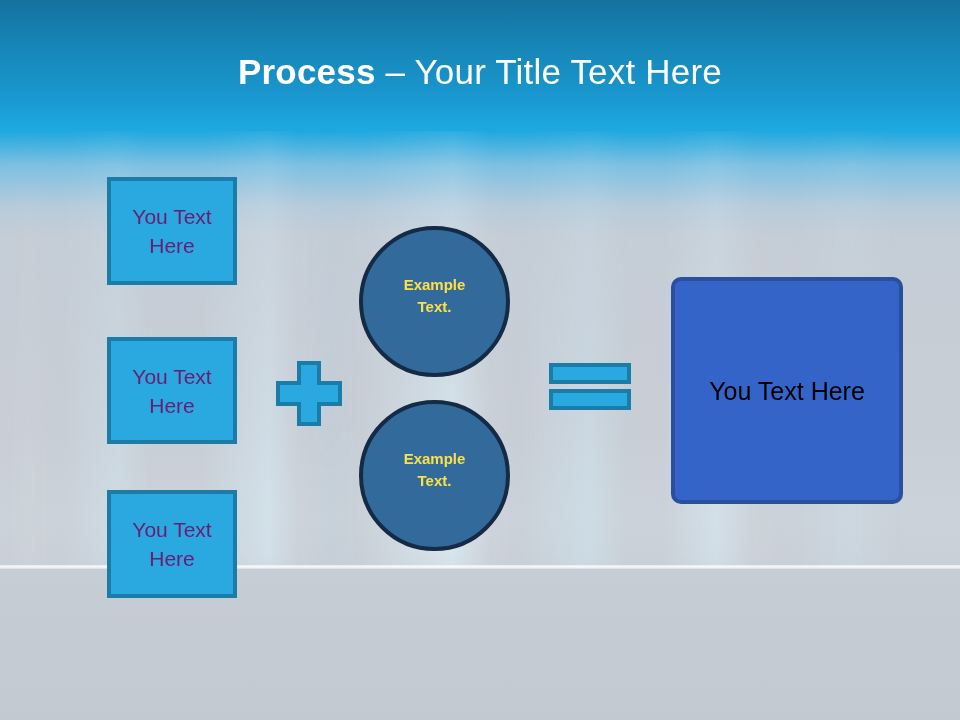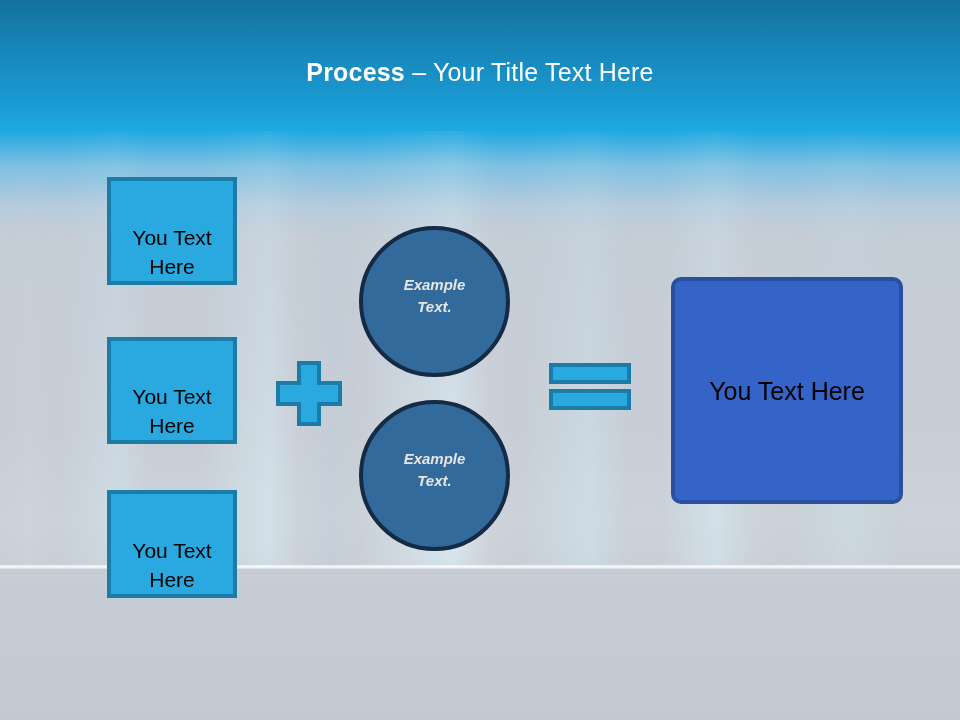--- a/index.html
+++ b/index.html
@@ -100,42 +100,42 @@
   }
 
   
   .title {
     position: absolute;
     left: 0;
     right: 0;
     top: 50px;
     text-align: center;
     color: #ffffff;
-    font-size: 25px;
+    font-size: 35px;
     line-height: 44px;
     letter-spacing: 0.2px;
     white-space: nowrap;
   }
   .title .strong { font-weight: bold; }
   .title .light  { font-weight: normal; }
 
   
   .lbox {
     position: absolute;
     left: 107px;
     width: 130px;
     background: #29a9df;
     border: 4px solid #1b7ca8;
     box-sizing: border-box;
-    color: #000000;
+    color: #701a75;
     font-size: 21px;
     line-height: 29px;
     text-align: center;
     display: flex;
-    align-items: flex-end;
+    align-items: center;
     justify-content: center;
   }
   .lbox .txt { display: block; padding: 0 6px; }
   #lbox1 { top: 177px; height: 108px; }
   #lbox2 { top: 337px; height: 107px; }
   #lbox3 { top: 490px; height: 108px; }
 
   
   .plus {
     position: absolute;
@@ -149,25 +149,24 @@
   
   .circ {
     position: absolute;
     left: 359px;
     width: 151px;
     height: 151px;
     border-radius: 50%;
     background: #336a9c;
     border: 4px solid #152a44;
     box-sizing: border-box;
-    color: #e5e5e5;
+    color: #fde047;
     font-size: 15px;
     line-height: 22px;
     font-weight: bold;
-    font-style: italic;
     text-align: center;
     display: flex;
     align-items: center;
     justify-content: center;
   }
   #circ1 { top: 226px; }
   #circ2 { top: 400px; }
   .circ .ctxt { display: block; transform: translateY(-6px); }
 
   

